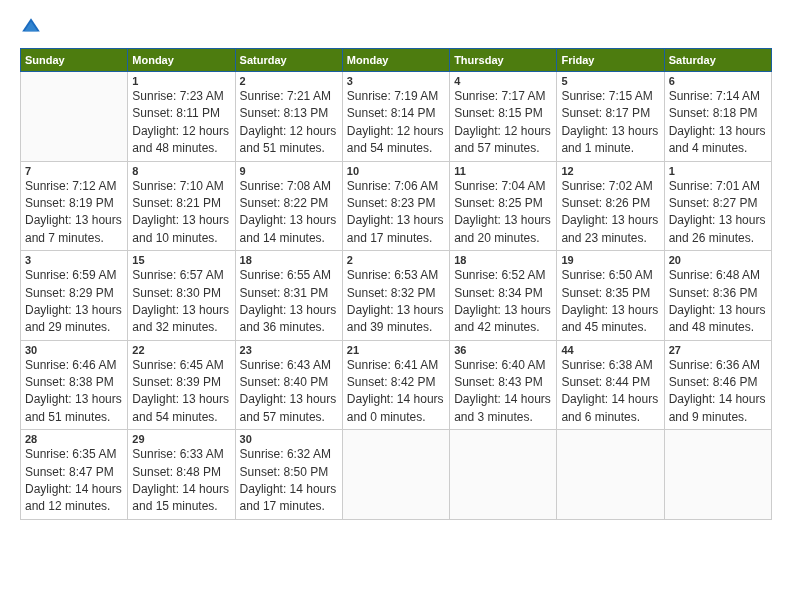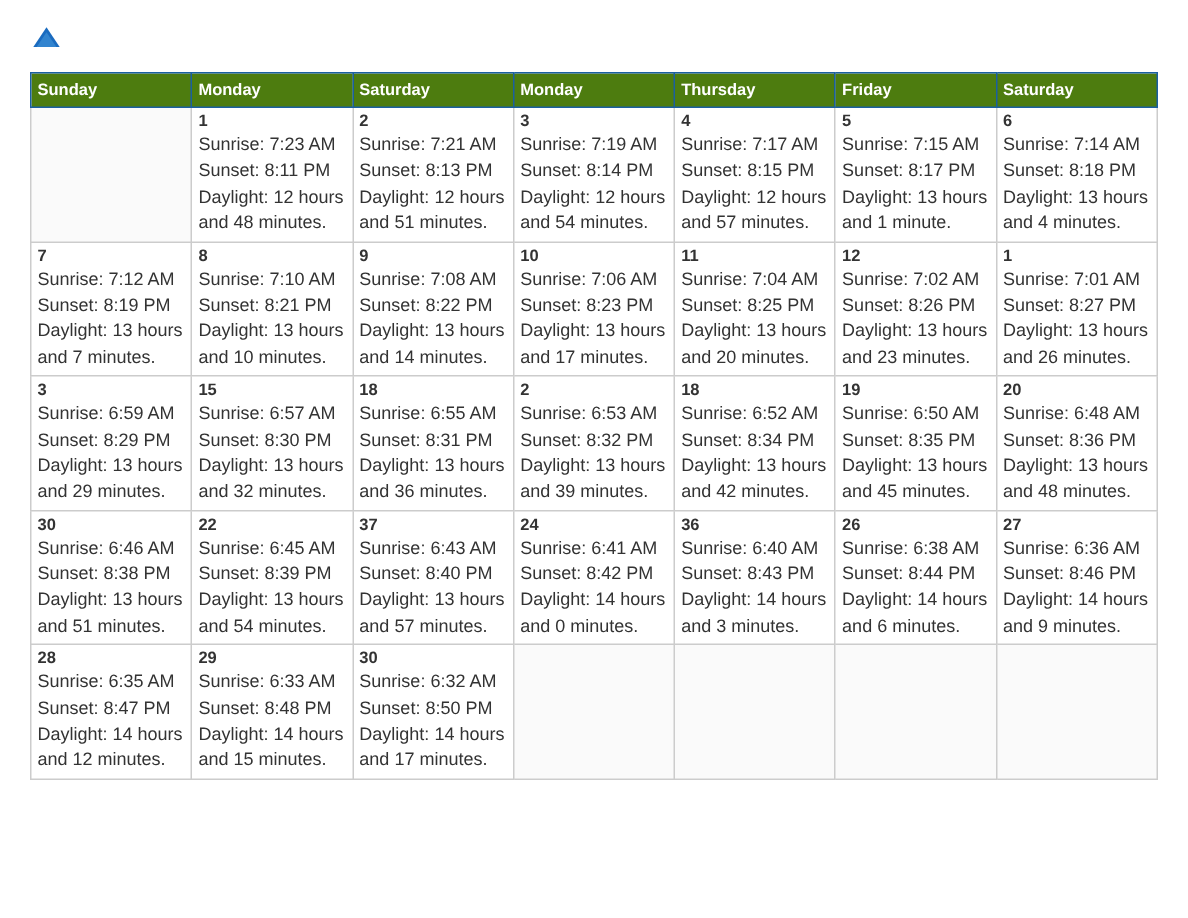--- a/index.html
+++ b/index.html
@@ -206,33 +206,33 @@
         <tr>
           <td>
             <span class="day-num">30</span>
             <div class="day-info">Sunrise: 6:46 AM<br>Sunset: 8:38 PM<br>Daylight: 13 hours and 51 minutes.</div>
           </td>
           <td>
             <span class="day-num">22</span>
             <div class="day-info">Sunrise: 6:45 AM<br>Sunset: 8:39 PM<br>Daylight: 13 hours and 54 minutes.</div>
           </td>
           <td>
-            <span class="day-num">37</span>
+            <span class="day-num">23</span>
             <div class="day-info">Sunrise: 6:43 AM<br>Sunset: 8:40 PM<br>Daylight: 13 hours and 57 minutes.</div>
           </td>
           <td>
-            <span class="day-num">24</span>
+            <span class="day-num">21</span>
             <div class="day-info">Sunrise: 6:41 AM<br>Sunset: 8:42 PM<br>Daylight: 14 hours and 0 minutes.</div>
           </td>
           <td>
             <span class="day-num">36</span>
             <div class="day-info">Sunrise: 6:40 AM<br>Sunset: 8:43 PM<br>Daylight: 14 hours and 3 minutes.</div>
           </td>
           <td>
-            <span class="day-num">26</span>
+            <span class="day-num">44</span>
             <div class="day-info">Sunrise: 6:38 AM<br>Sunset: 8:44 PM<br>Daylight: 14 hours and 6 minutes.</div>
           </td>
           <td>
             <span class="day-num">27</span>
             <div class="day-info">Sunrise: 6:36 AM<br>Sunset: 8:46 PM<br>Daylight: 14 hours and 9 minutes.</div>
           </td>
         </tr>
         <tr>
           <td>
             <span class="day-num">28</span>

